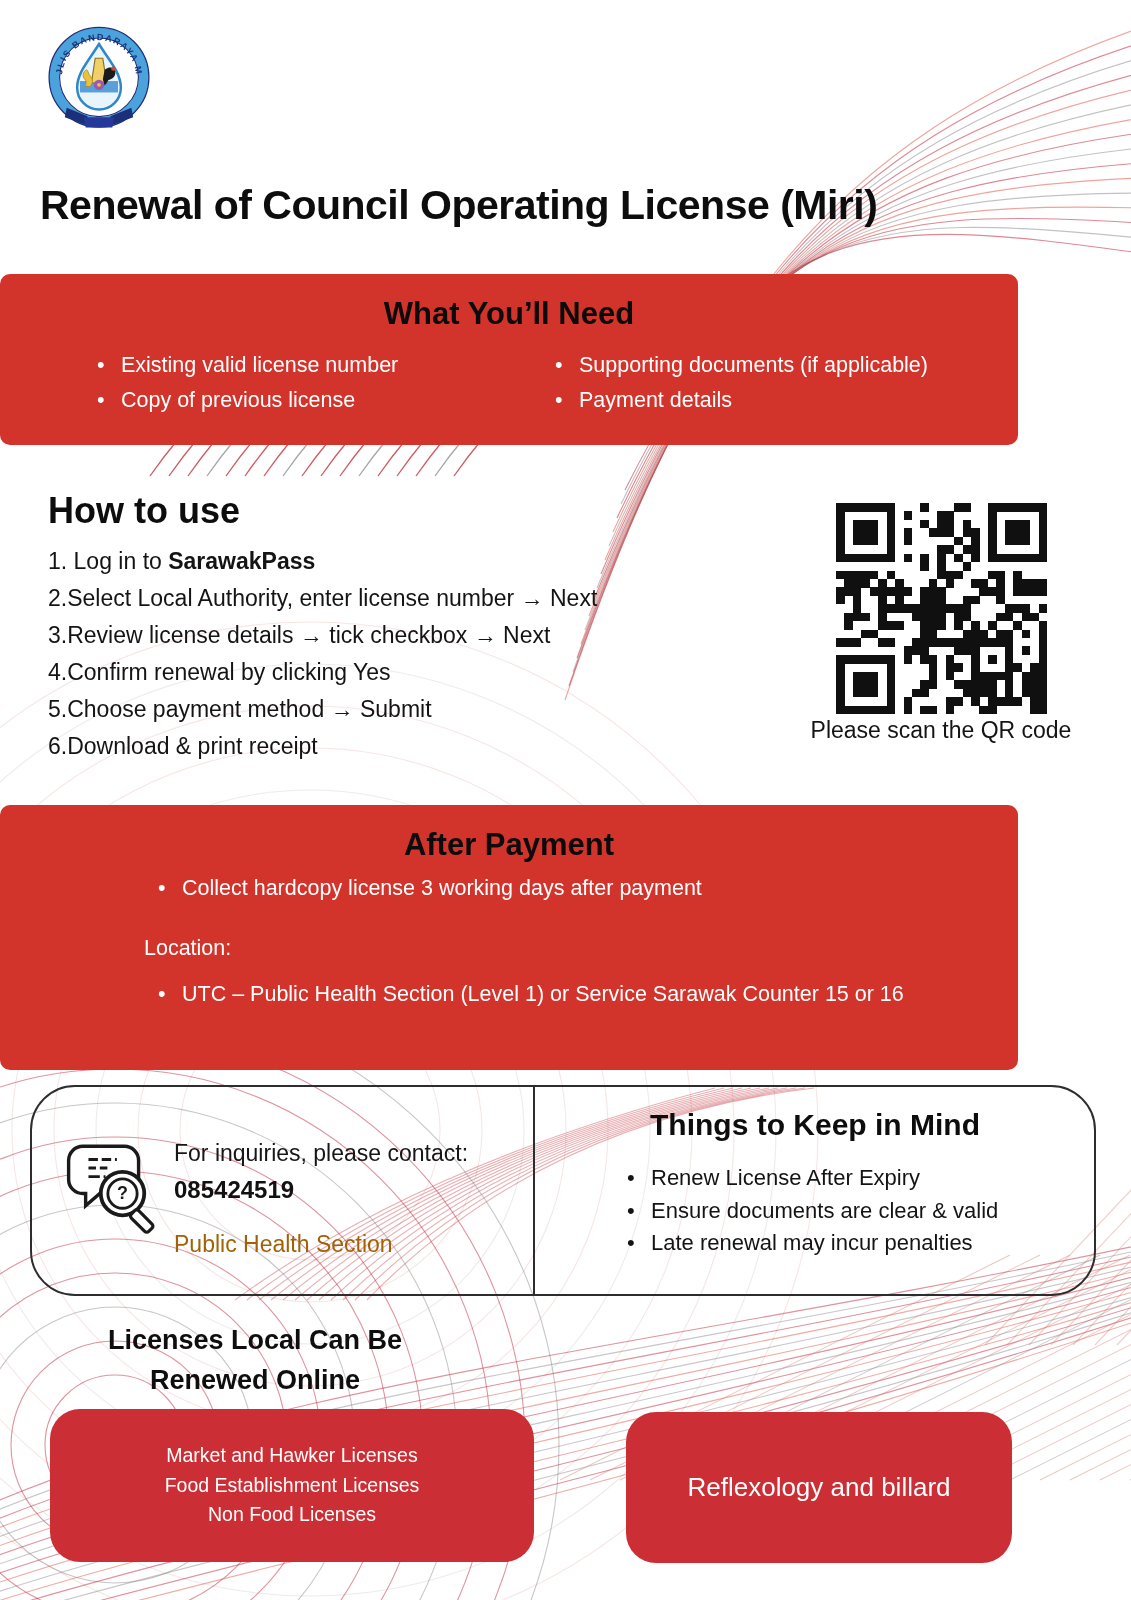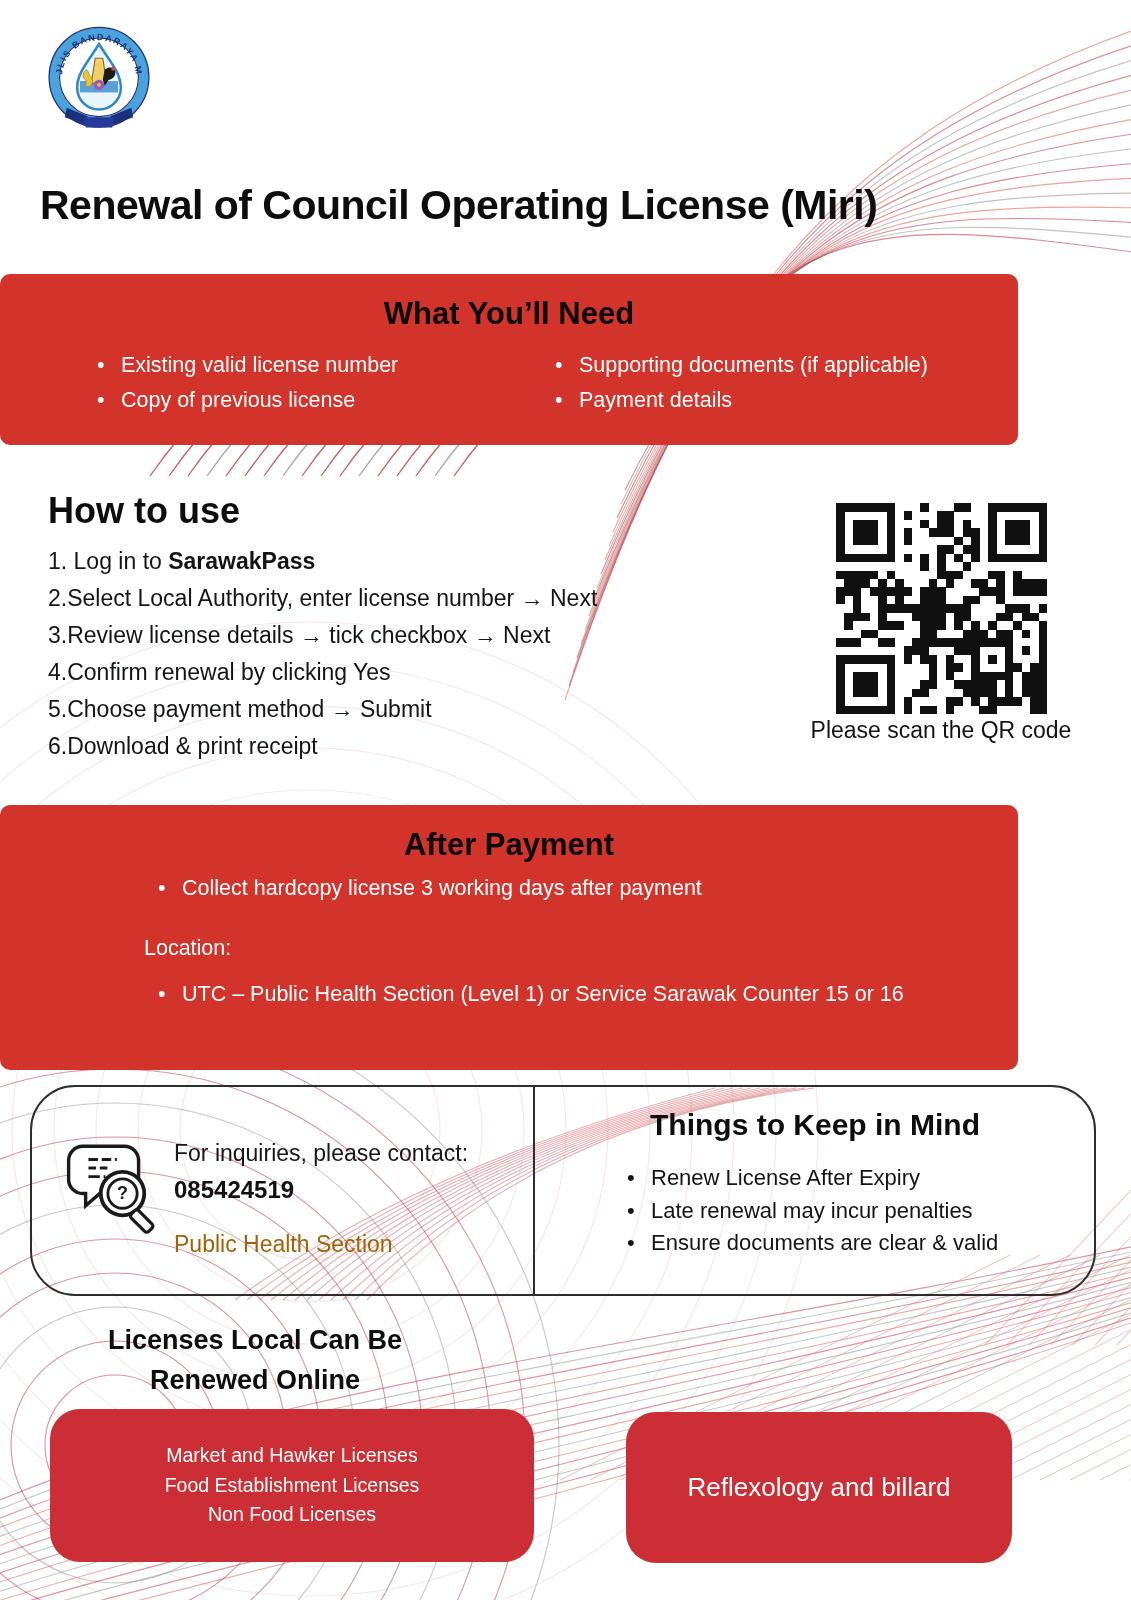--- a/index.html
+++ b/index.html
@@ -594,22 +594,22 @@
     </svg>
     <div class="contact-text">
       <div class="contact-l1">For inquiries, please contact:</div>
       <div class="contact-phone">085424519</div>
       <div class="contact-l2">Public Health Section</div>
     </div>
 
     <h3 class="things-title">Things to Keep in Mind</h3>
     <ul class="things-list">
       <li>Renew License After Expiry</li>
+      <li>Ensure documents are clear &amp; valid</li>
       <li>Late renewal may incur penalties</li>
-      <li>Ensure documents are clear &amp; valid</li>
     </ul>
 
     <h4 class="col-heading left"><span>Licenses Local Can Be</span><br><span>Renewed Online</span></h4>
     <div class="red-box left">
       <div class="line">Market and Hawker Licenses</div>
       <div class="line">Food Establishment Licenses</div>
       <div class="line">Non Food Licenses</div>
     </div>
 
     <div class="red-box right">

